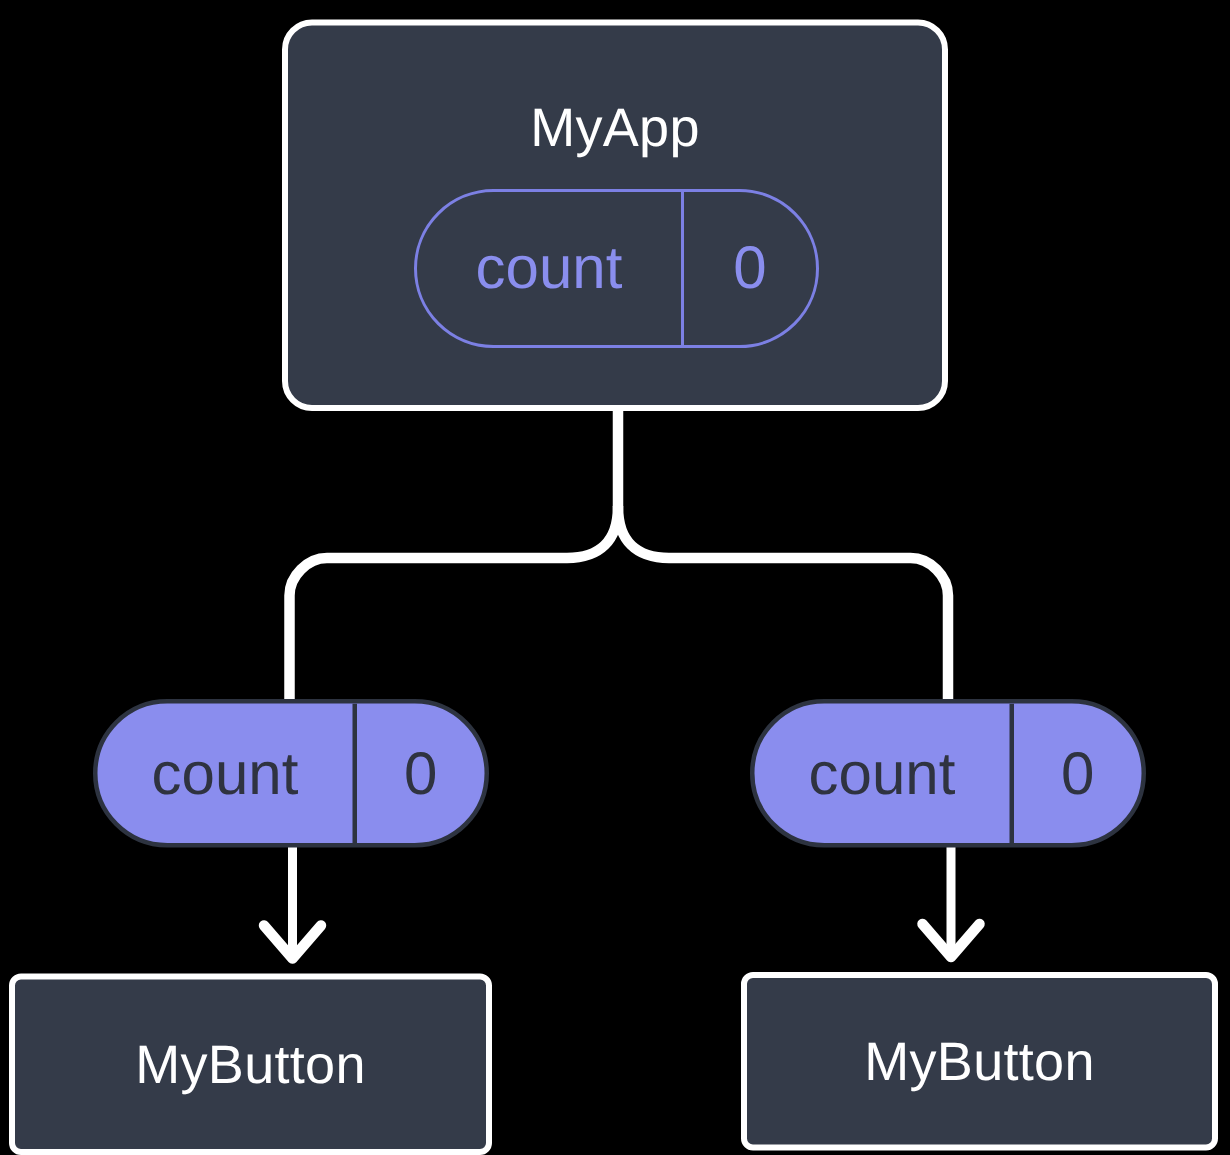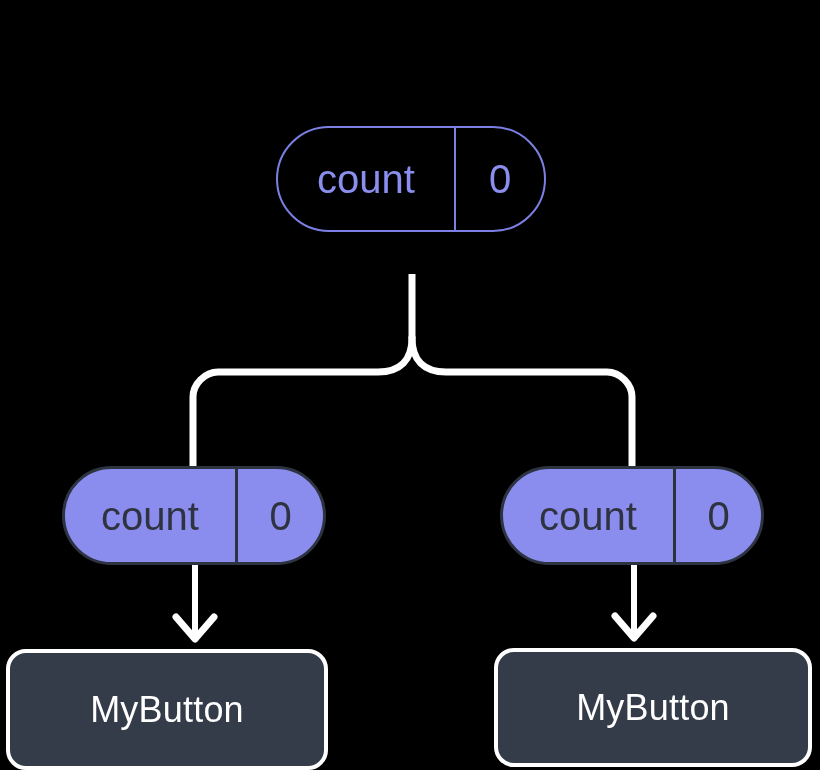--- a/index.html
+++ b/index.html
@@ -54,21 +54,21 @@
     width: 444px;
     height: 261px;
     border-radius: 20px;
   }
   #app-box .comp-title {
     margin-top: 50px;
   }
 
   .button-box {
     justify-content: center;
-    border-radius: 20px;
+    border-radius: 8px;
   }
   #button-box-left {
     left: 6px;
     top: 649px;
     width: 322px;
     height: 121px;
   }
   #button-box-right {
     left: 494px;
     top: 648px;
@@ -163,20 +163,23 @@
       <path d="M 195 563 L 195 638" fill="none" stroke="#ffffff" stroke-width="6" stroke-linecap="butt"></path>
       <path d="M 176 617 L 195 639 L 214 617" fill="none" stroke="#ffffff" stroke-width="7" stroke-linecap="round" stroke-linejoin="round"></path>
     </g>
 
     <g>
       <path d="M 634 563 L 634 637" fill="none" stroke="#ffffff" stroke-width="6" stroke-linecap="butt"></path>
       <path d="M 615 616 L 634 638 L 653 616" fill="none" stroke="#ffffff" stroke-width="7" stroke-linecap="round" stroke-linejoin="round"></path>
     </g>
   </svg>
 
+  <div class="comp-box" id="app-box">
+    <div class="comp-title">MyApp</div>
+  </div>
 
   <div class="pill pill-outline" id="app-state-pill">
     <div class="pill-key">count</div>
     <div class="pill-val">0</div>
   </div>
 
   <div class="pill pill-filled" id="state-pill-left">
     <div class="pill-key">count</div>
     <div class="pill-val">0</div>
   </div>

